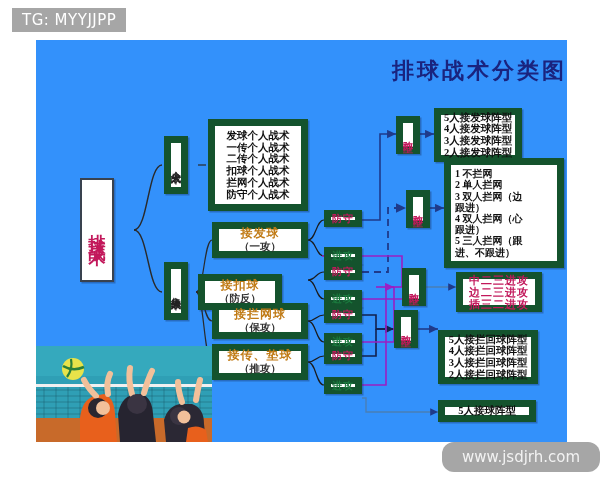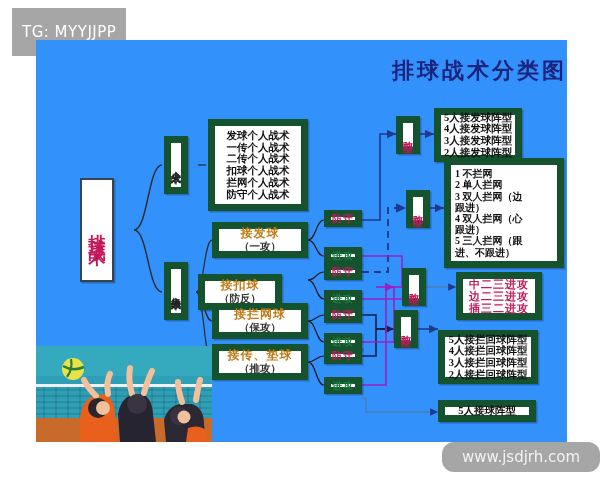--- a/index.html
+++ b/index.html
@@ -4,21 +4,21 @@
 <style>
   html,body{margin:0;padding:0;}
   body{
     width:600px;height:480px;background:#ffffff;overflow:hidden;
     font-family:"DejaVu Sans","Liberation Sans",sans-serif;position:relative;
   }
   #stage{position:absolute;left:0;top:0;width:600px;height:480px;}
 
   
   .tg-tag{
-    position:absolute;left:12px;top:8px;height:24px;padding:12px 10px;
+    position:absolute;left:12px;top:8px;height:24px;padding:0 10px;
     background:#a6a6a6;color:#ffffff;font-size:15px;letter-spacing:.5px;
     display:flex;align-items:center;white-space:nowrap;
   }
   
   .watermark{
     position:absolute;left:442px;top:442px;width:158px;height:30px;
     background:#a6a6a6;color:#f2f2f2;font-size:15px;
     display:flex;align-items:center;justify-content:center;white-space:nowrap;border-radius:12px;
   }
 
@@ -213,21 +213,21 @@
       <span>1  不拦网</span>
       <span>2 单人拦网</span>
       <span>3 双人拦网（边</span>
       <span>跟进）</span>
       <span>4 双人拦网（心</span>
       <span>跟进）</span>
       <span>5  三人拦网（跟</span>
       <span>进、不跟进）</span>
     </div>
 
-    <div class="box attack-list" style="left:420px;top:232px;width:86px;height:48px;">
+    <div class="box attack-list" style="left:420px;top:232px;width:86px;height:40px;">
       <span>中二三进攻</span>
       <span>边二三进攻</span>
       <span>插三二进攻</span>
     </div>
 
     <div class="box listbox" style="left:402px;top:290px;width:100px;height:54px;">
       <span>5人接拦回球阵型</span>
       <span>4人接拦回球阵型</span>
       <span>3人接拦回球阵型</span>
       <span>2人接拦回球阵型</span>

